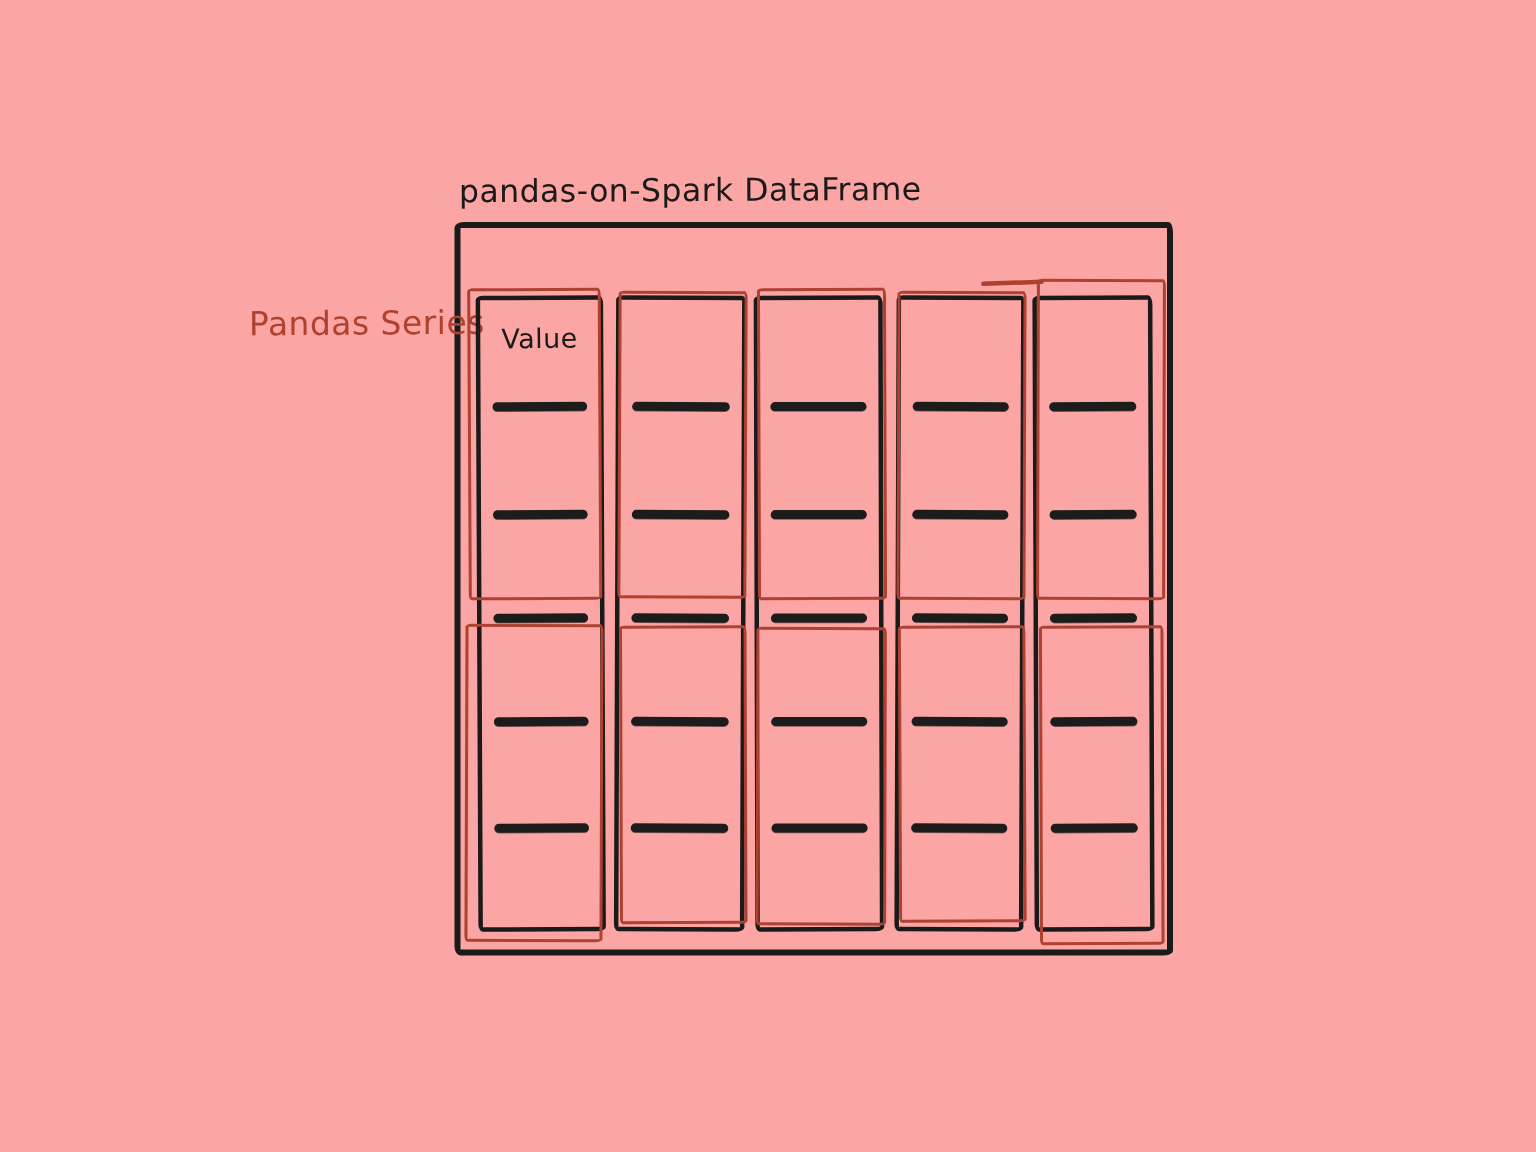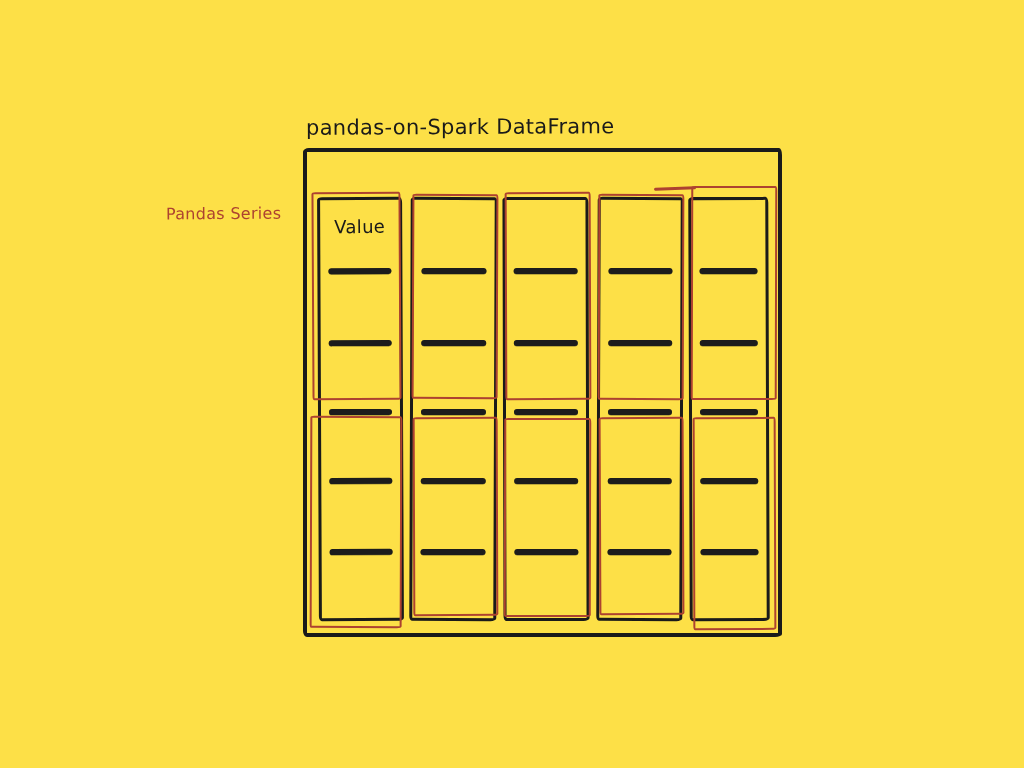--- a/index.html
+++ b/index.html
@@ -12,21 +12,21 @@
     height:768px;
     background:#ffffff;
     overflow:hidden;
     font-family:"DejaVu Sans", sans-serif;
     color:var(--ink);
   }
   .stage{
     position:relative;
     width:1024px;
     height:768px;
-    background:#fde047;
+    background:#fca5a5;
   }
   *{box-sizing:border-box;}
 
   
   .lbl{
     position:absolute;
     white-space:nowrap;
     letter-spacing:0.3px;
   }
   .df-title{
@@ -34,21 +34,21 @@
     font-size:21px;
     transform:rotate(-0.3deg);
   }
   .series-title{
     left:321px; top:164px;
     font-size:19px;
     transform:rotate(-0.2deg);
   }
   .ps-label{
     left:166px; top:204px;
-    font-size:16px;
+    font-size:22px;
     color:var(--accent);
     transform:rotate(-0.4deg);
   }
   .val-header{
     position:absolute;
     top:16px; left:0;
     width:100%;
     text-align:center;
     font-size:18px;
     letter-spacing:0.3px;

